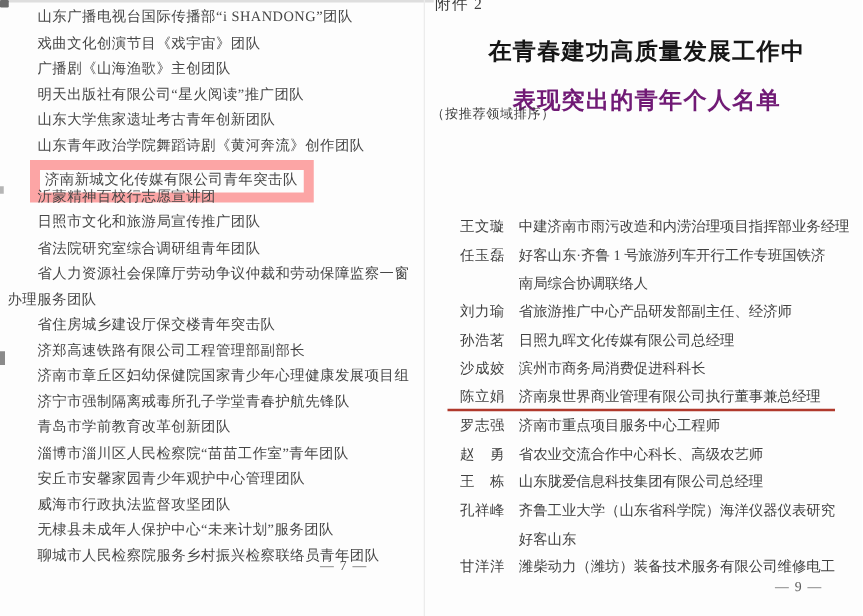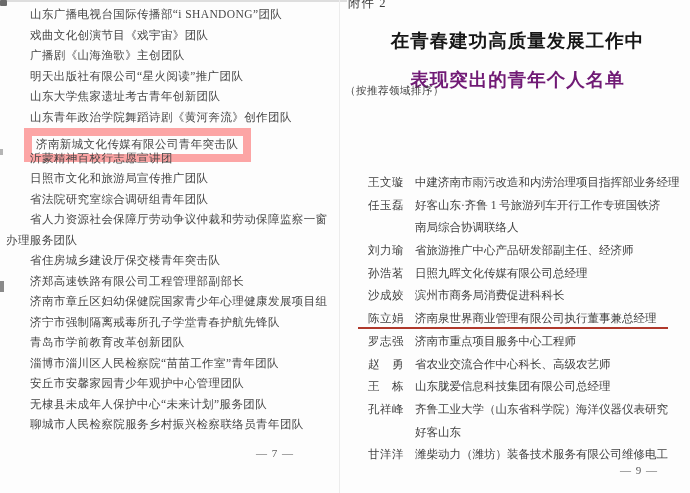--- a/index.html
+++ b/index.html
@@ -94,20 +94,21 @@
       <div class="tline">省法院研究室综合调研组青年团队</div>
       <div class="tline">省人力资源社会保障厅劳动争议仲裁和劳动保障监察一窗</div>
       <div class="tline no-indent">办理服务团队</div>
       <div class="tline">省住房城乡建设厅保交楼青年突击队</div>
       <div class="tline">济郑高速铁路有限公司工程管理部副部长</div>
       <div class="tline">济南市章丘区妇幼保健院国家青少年心理健康发展项目组</div>
       <div class="tline">济宁市强制隔离戒毒所孔子学堂青春护航先锋队</div>
       <div class="tline">青岛市学前教育改革创新团队</div>
       <div class="tline">淄博市淄川区人民检察院“苗苗工作室”青年团队</div>
       <div class="tline">安丘市安馨家园青少年观护中心管理团队</div>
+      <div class="tline">威海市行政执法监督攻坚团队</div>
       <div class="tline">无棣县未成年人保护中心“未来计划”服务团队</div>
       <div class="tline">聊城市人民检察院服务乡村振兴检察联络员青年团队</div>
     </div>
     <div class="pagenum-left">— 7 —</div>
   </div>
 
   <div class="page-right">
     <div class="attach">附件 2</div>
     <div class="rtitle1">在青春建功高质量发展工作中</div>
     <div class="rtitle2">表现突出的青年个人名单</div>

